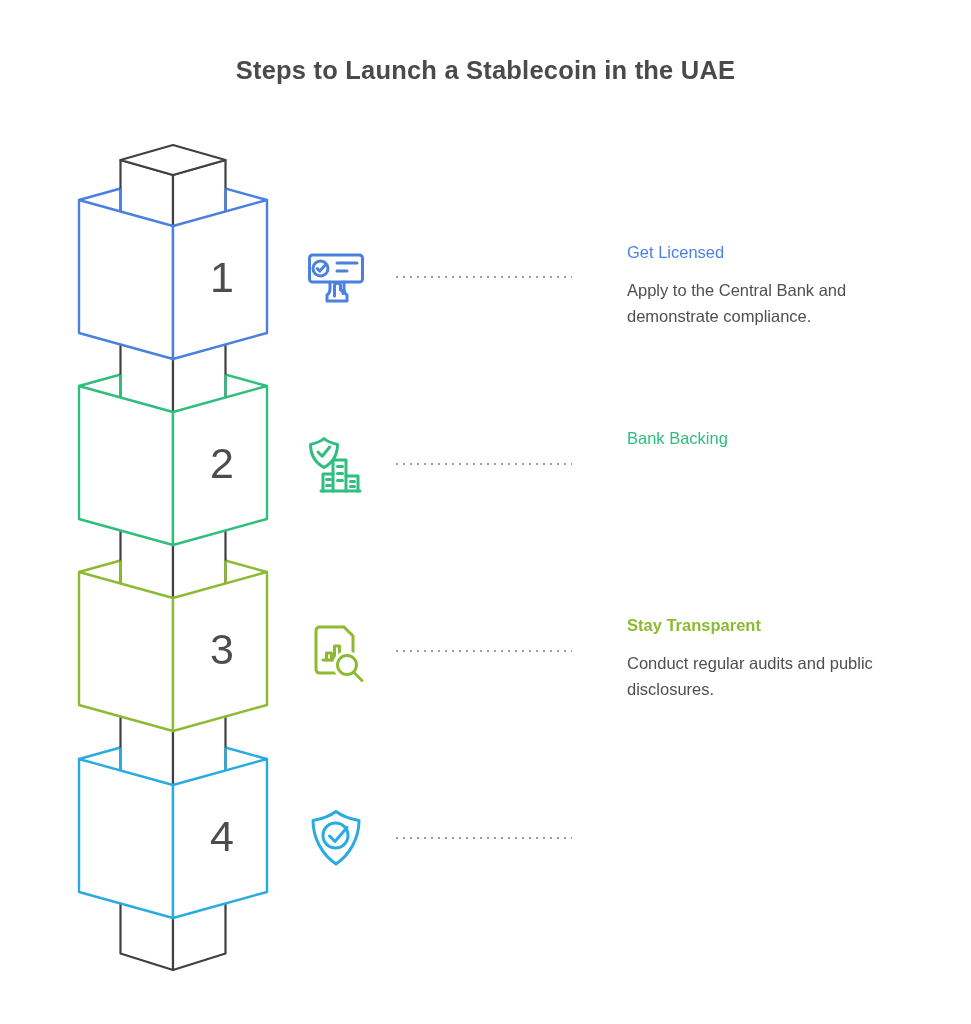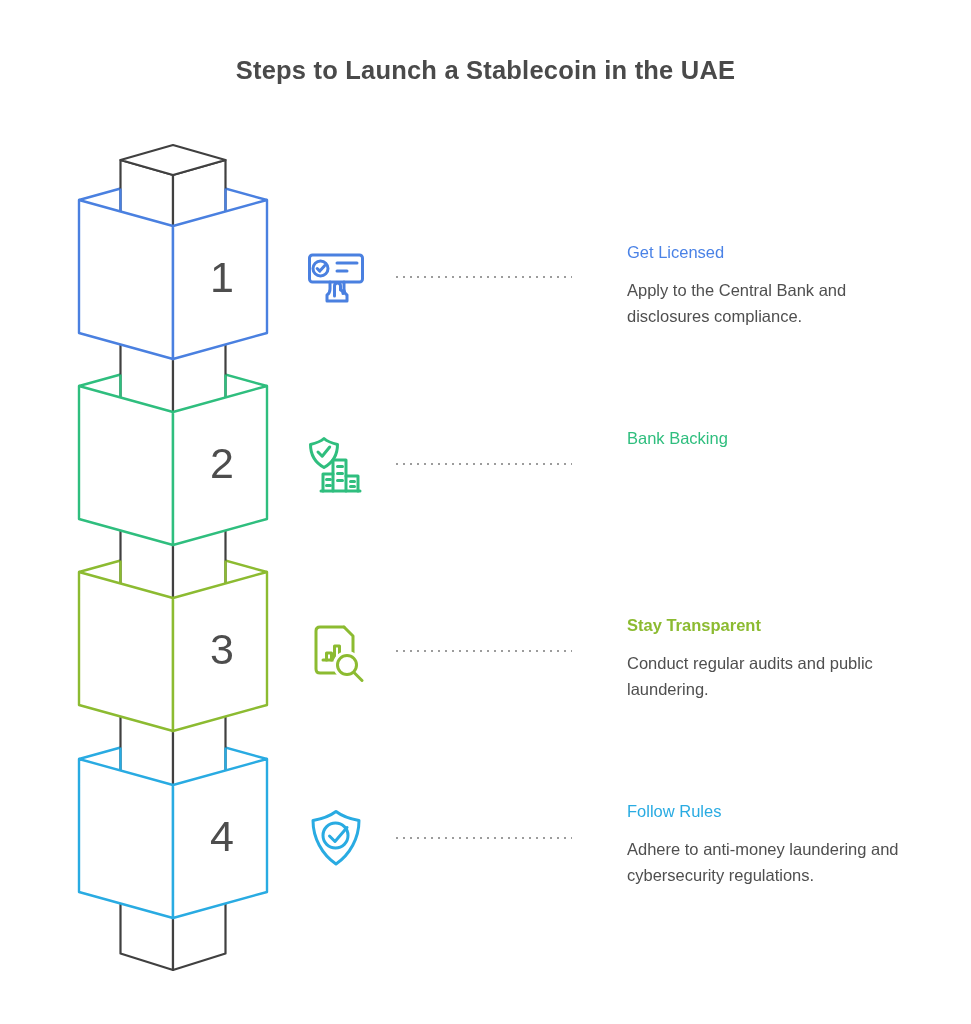--- a/index.html
+++ b/index.html
@@ -119,27 +119,23 @@
     <path d="M23.5 28 l5.5 5.5 L41 19.5"></path>
   </svg>
 
   <div class="dots dots-1"></div>
   <div class="dots dots-2"></div>
   <div class="dots dots-3"></div>
   <div class="dots dots-4"></div>
 
   <div class="step-text step-text-1">
     <div class="step-label lbl-1">Get Licensed</div>
-    <div class="step-desc">Apply to the Central Bank and disclosures compliance.</div>
+    <div class="step-desc">Apply to the Central Bank and demonstrate compliance.</div>
   </div>
   <div class="step-text step-text-2">
     <div class="step-label lbl-2">Bank Backing</div>
   </div>
   <div class="step-text step-text-3">
     <div class="step-label lbl-3">Stay Transparent</div>
-    <div class="step-desc">Conduct regular audits and public laundering.</div>
-  </div>
-  <div class="step-text step-text-4">
-    <div class="step-label lbl-4">Follow Rules</div>
-    <div class="step-desc">Adhere to anti-money laundering and cybersecurity regulations.</div>
+    <div class="step-desc">Conduct regular audits and public disclosures.</div>
   </div>
 
 </div>
 
 </body></html>

